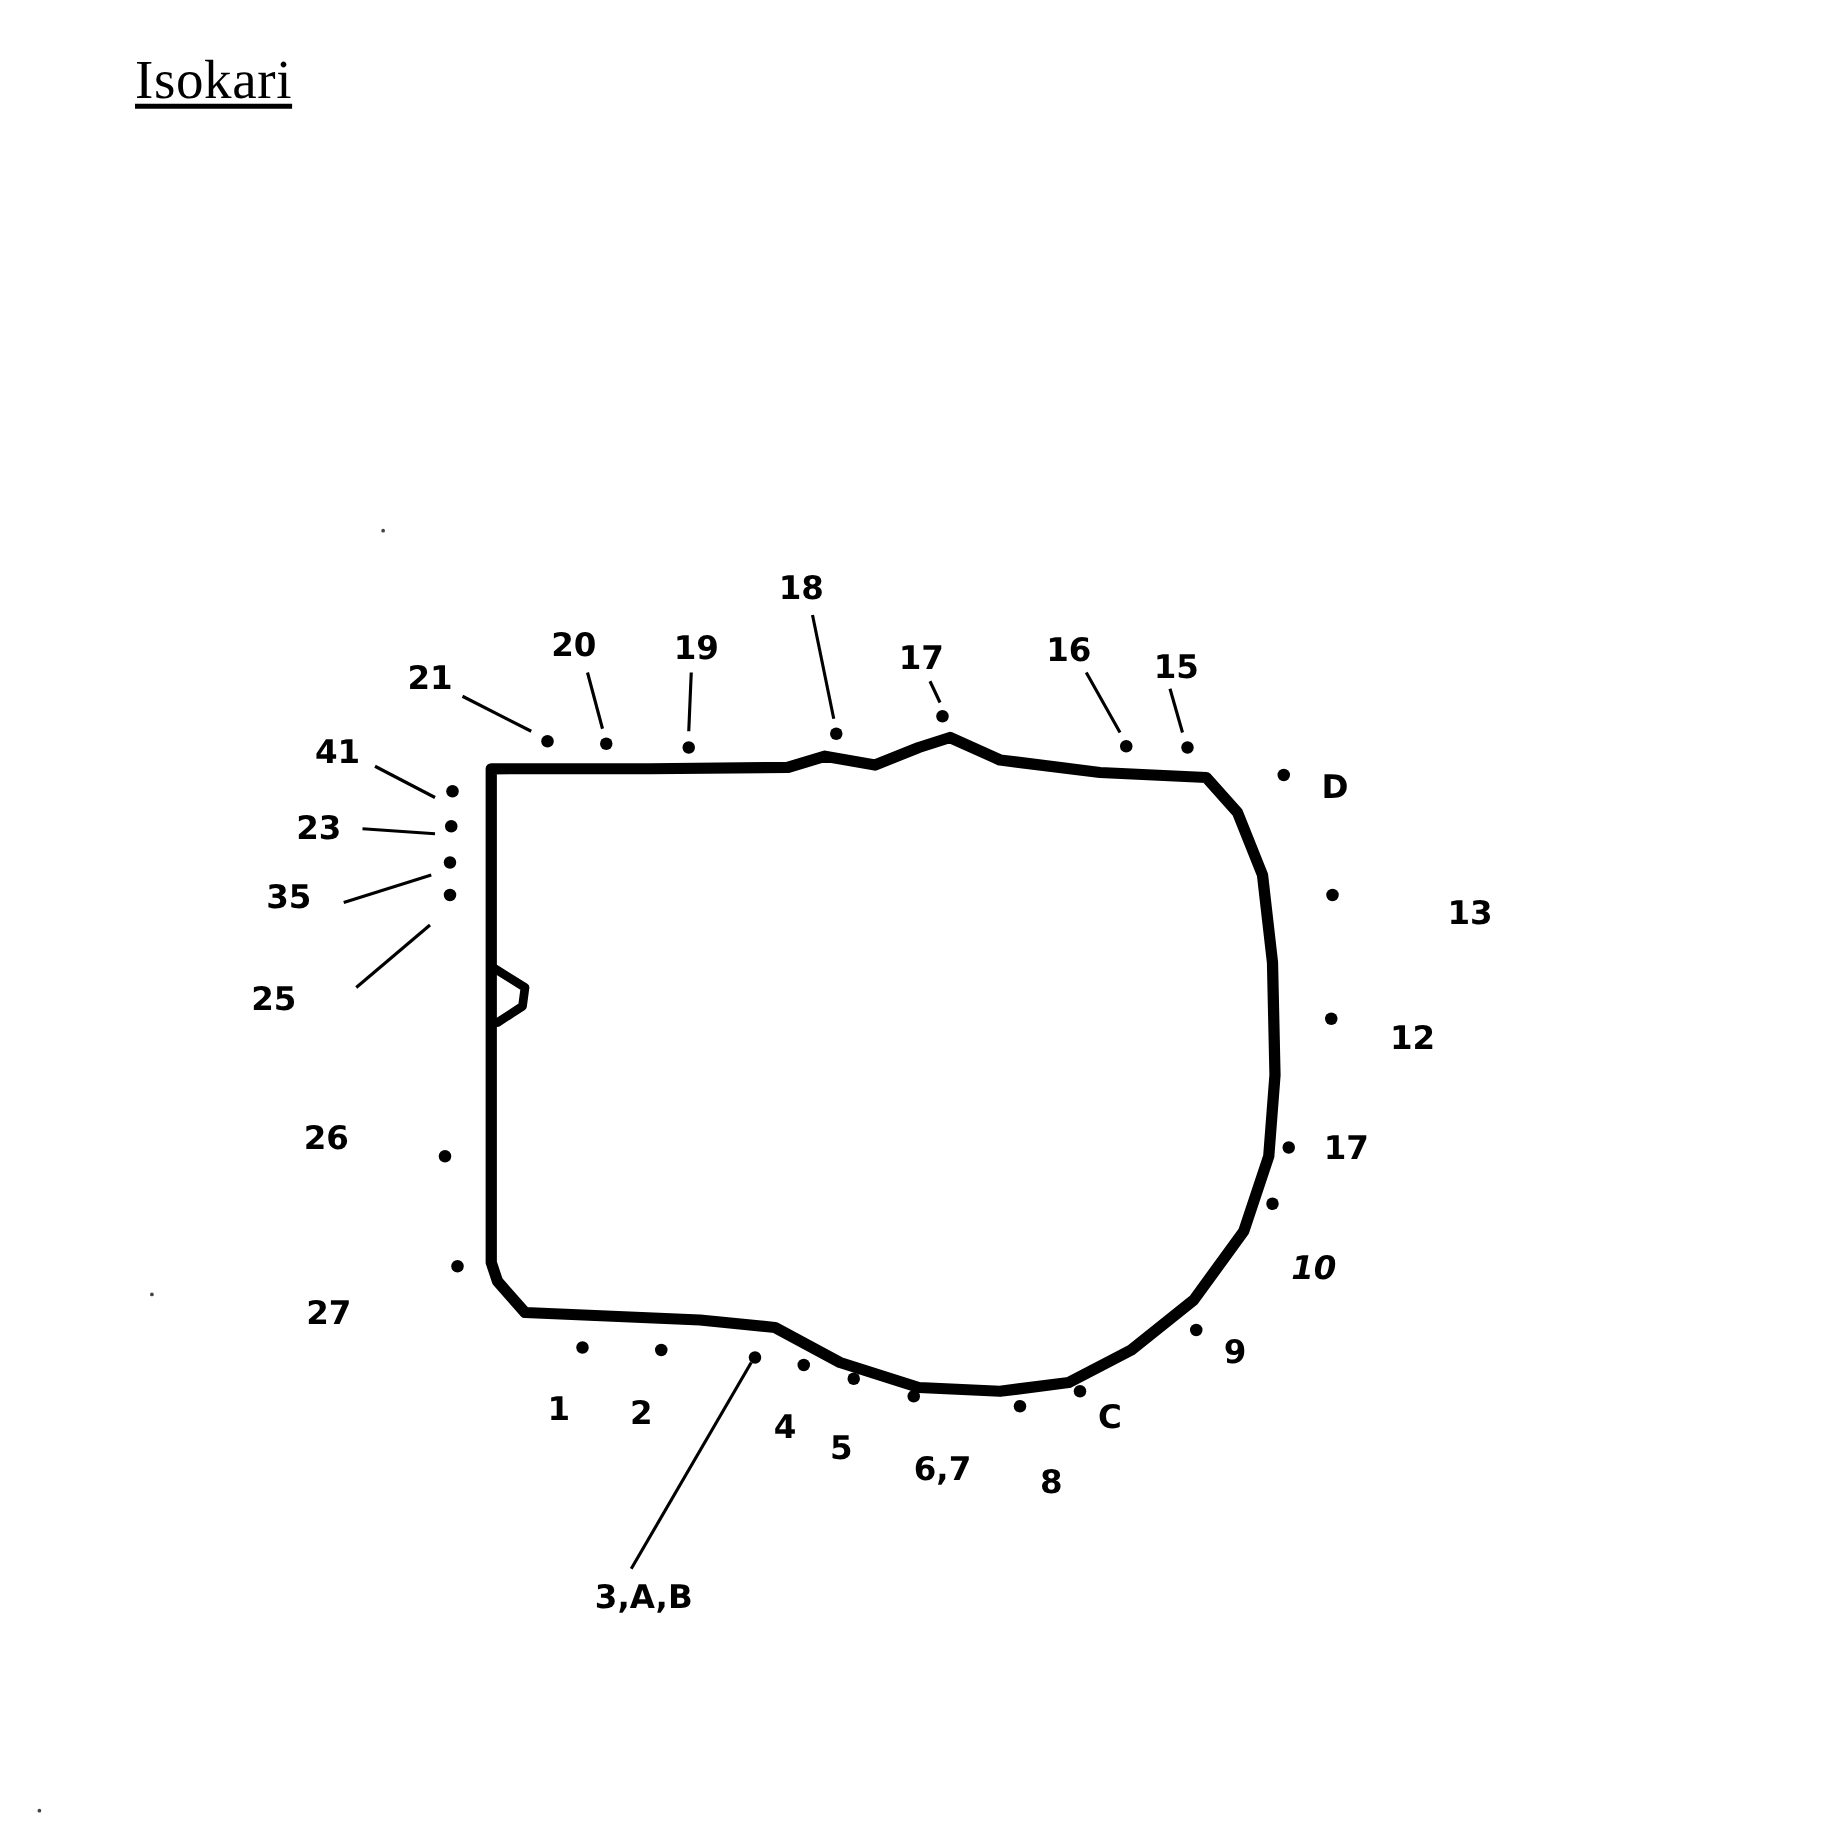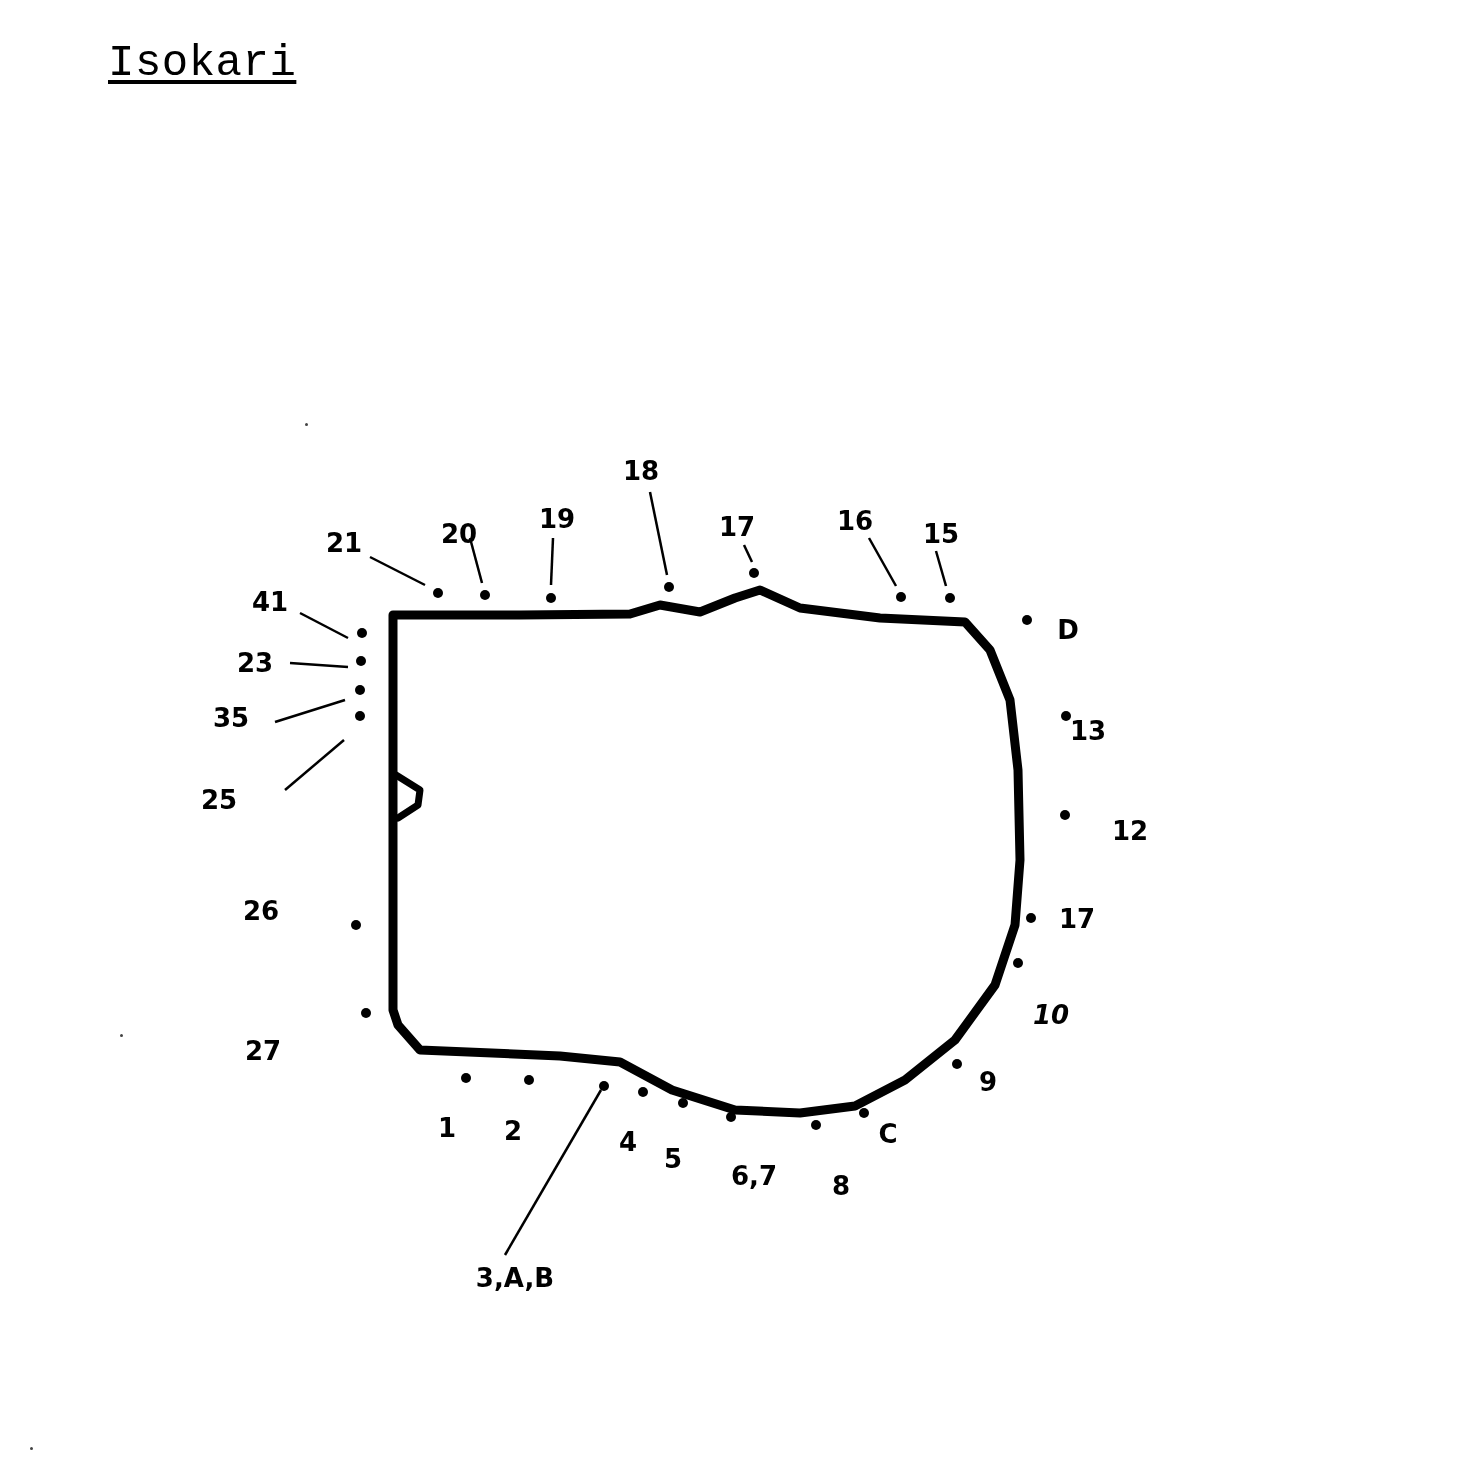--- a/index.html
+++ b/index.html
@@ -18,21 +18,21 @@
     position: absolute;
     left: 0; top: 0;
     width: 1459px;
     height: 1459px;
     background: #ffffff;
   }
   #title {
     position: absolute;
     left: 108px;
     top: 38px;
-    font-family: Liberation Mono, monospace;
+    font-family: Liberation Serif, serif;
     font-size: 44px;
     color: #000000;
     text-decoration: underline;
     text-underline-offset: 5px;
     letter-spacing: 0.5px;
     white-space: nowrap;
   }
   #diagram {
     position: absolute;
     left: 0;
@@ -118,28 +118,28 @@
       <div class="pt-label" style="left: 515px; top: 1278px;">3,A,B</div>
       <div class="pt-label" style="left: 628px; top: 1142px;">4</div>
       <div class="pt-label" style="left: 673px; top: 1159px;">5</div>
       <div class="pt-label" style="left: 754px; top: 1176px;">6,7</div>
       <div class="pt-label" style="left: 841px; top: 1186px;">8</div>
       <div class="pt-label" style="left: 888px; top: 1134px;">C</div>
       <div class="pt-label" style="left: 988px; top: 1082px;">9</div>
       <div class="pt-label" style="left: 1051px; top: 1015px; font-style: italic;">10</div>
       <div class="pt-label" style="left: 1077px; top: 919px;">17</div>
       <div class="pt-label" style="left: 1130px; top: 831px;">12</div>
-      <div class="pt-label" style="left: 1088px; top: 731px;">13</div>
+      <div class="pt-label" style="left: 1176px; top: 731px;">13</div>
       <div class="pt-label" style="left: 1068px; top: 630px;">D</div>
       <div class="pt-label" style="left: 941px; top: 534px;">15</div>
       <div class="pt-label" style="left: 855px; top: 521px;">16</div>
       <div class="pt-label" style="left: 737px; top: 527px;">17</div>
       <div class="pt-label" style="left: 641px; top: 471px;">18</div>
       <div class="pt-label" style="left: 557px; top: 519px;">19</div>
-      <div class="pt-label" style="left: 459px; top: 534px;">20</div>
+      <div class="pt-label" style="left: 459px; top: 517px;">20</div>
       <div class="pt-label" style="left: 344px; top: 543px; text-align: center;">21</div>
       <div class="pt-label" style="left: 270px; top: 602px;">41</div>
       <div class="pt-label" style="left: 255px; top: 663px;">23</div>
       <div class="pt-label" style="left: 231px; top: 718px;">35</div>
       <div class="pt-label" style="left: 219px; top: 800px;">25</div>
       <div class="pt-label" style="left: 261px; top: 911px;">26</div>
       <div class="pt-label" style="left: 263px; top: 1051px;">27</div>
     </div>
   <div id="specks">
       <div class="speck" style="left: 120px; top: 1034px;"></div>

